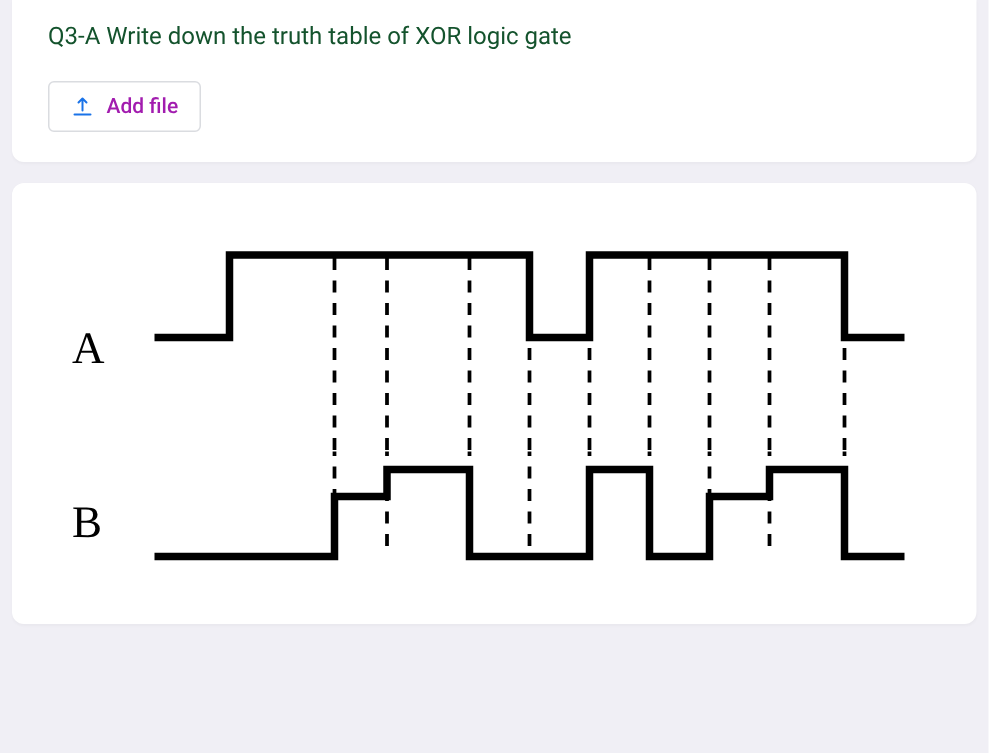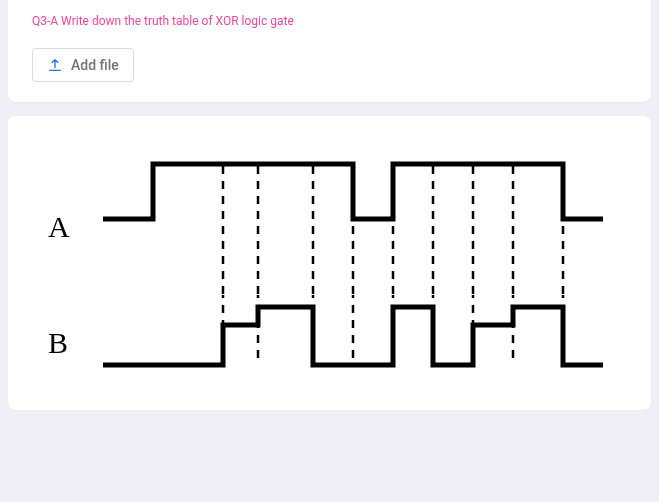--- a/index.html
+++ b/index.html
@@ -22,33 +22,33 @@
       margin: 0 8px 14px 8px;
       box-shadow: 0 1px 2px rgba(0,0,0,0.03);
     }
     .card.first {
       border-top-left-radius: 0;
       border-top-right-radius: 0;
       margin-top: 0;
       padding-top: 12px;
     }
     .question-text {
-      font-size: 12px;
-      color: #ec4899;
+      font-size: 16px;
+      color: #14532d;
       line-height: 1.5;
       margin-bottom: 18px;
     }
     .add-file-btn {
       display: inline-flex;
       align-items: center;
       gap: 8px;
       border: 1px solid #dadce0;
       border-radius: 4px;
       background: #fff;
-      color: #737373;
+      color: #a21caf;
       font-size: 14px;
       font-weight: 500;
       padding: 8px 14px;
       cursor: pointer;
       font-family: inherit;
     }
     .upload-icon {
       width: 16px;
       height: 16px;
       fill: none;

